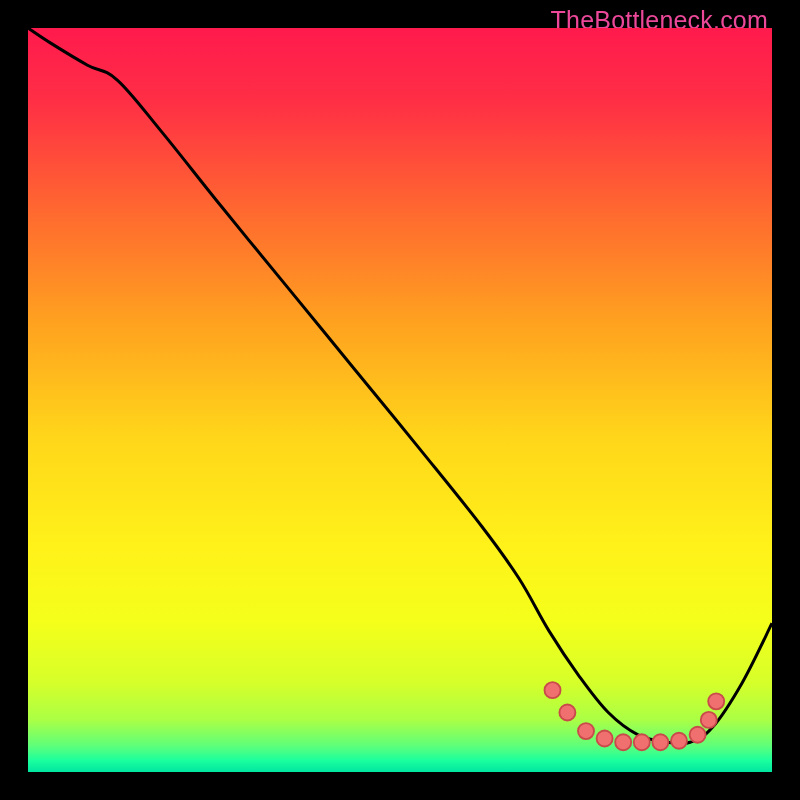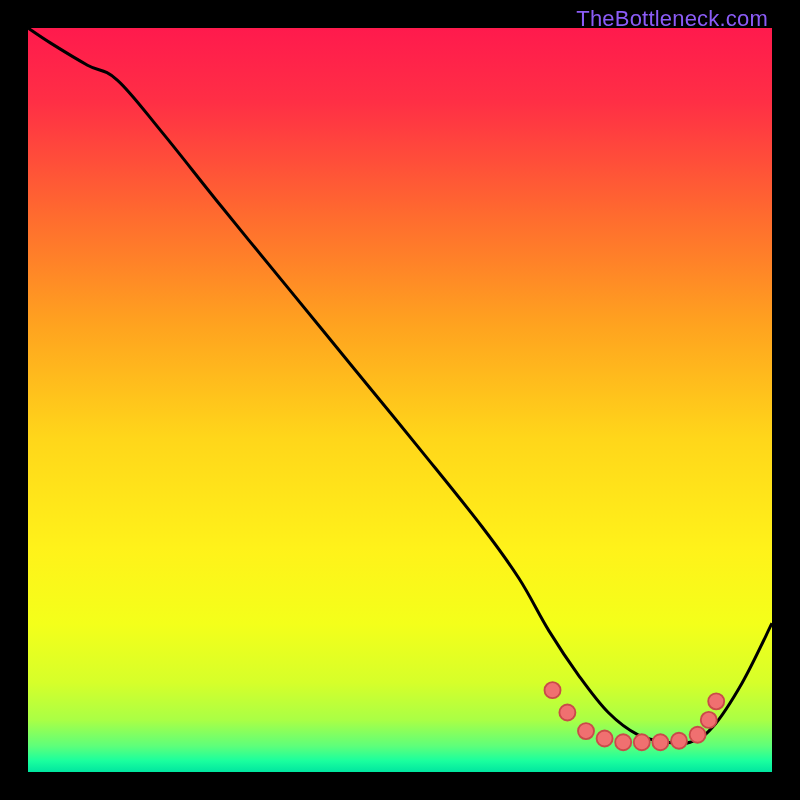--- a/index.html
+++ b/index.html
@@ -28,22 +28,22 @@
     inset: 0;
   }
   svg.curve {
     position: absolute;
     inset: 0;
   }
   .watermark {
     position: absolute;
     top: 6px;
     right: 32px;
-    color: #8b5cf6;
-    font-size: 22px;
+    color: #ec4899;
+    font-size: 25px;
     font-weight: 500;
     letter-spacing: 0.2px;
     user-select: none;
   }
 </style>
 </head>
 <body>
 
 <div class="frame">
 

